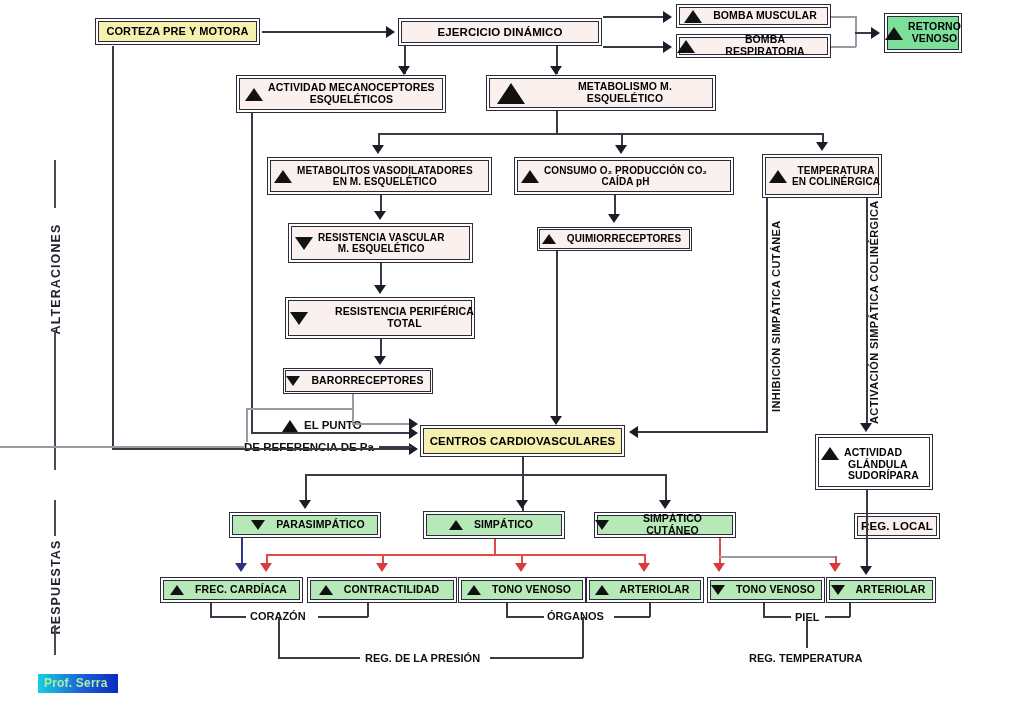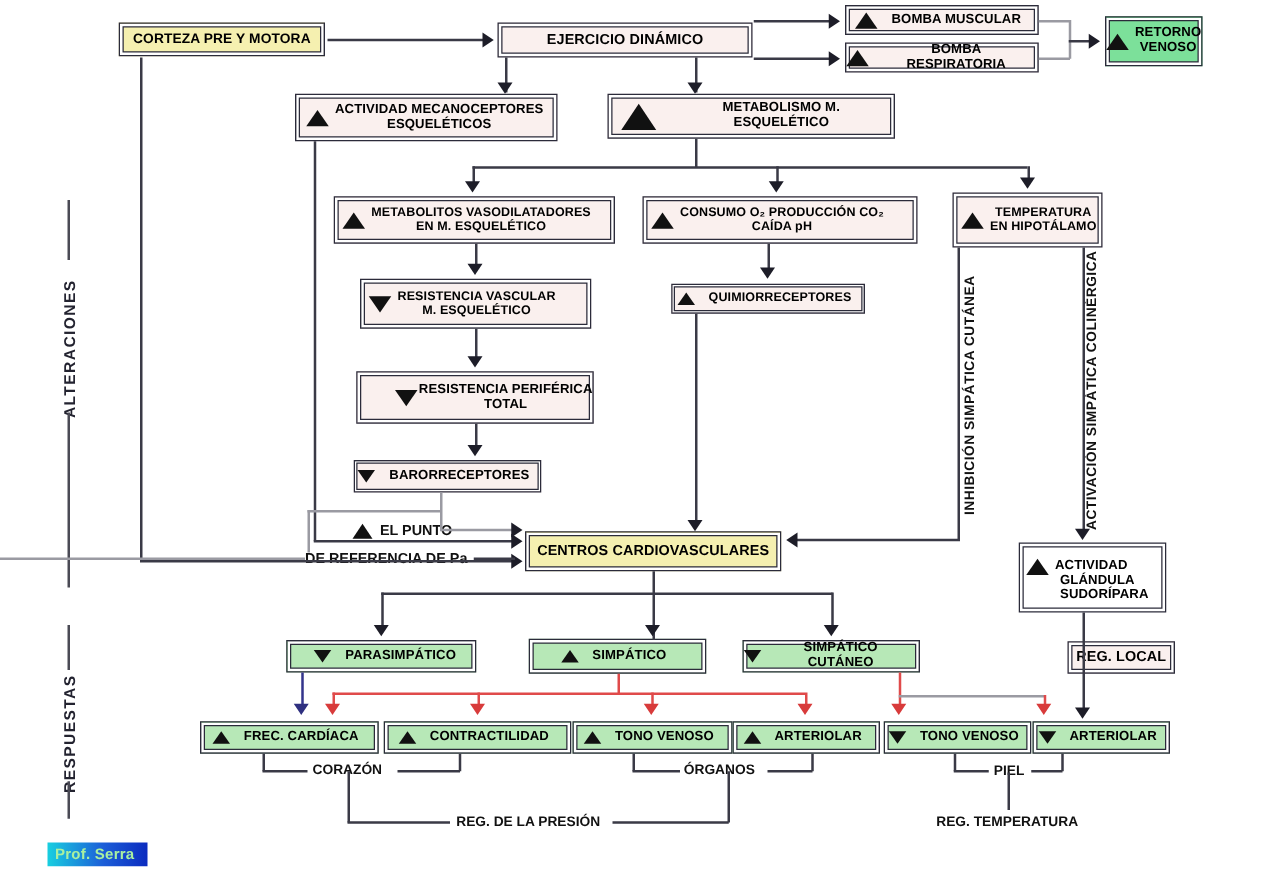--- a/index.html
+++ b/index.html
@@ -143,21 +143,21 @@
         <span>CAÍDA pH</span>
       </span>
     </span>
   </div>
 
   <div class="node" style="left:762px;top:154px;width:120px;height:44px;font-size:10px;">
     <span class="inner" style="justify-content:flex-start;padding-left:6px;">
       <span class="tri up"></span>
       <span class="stacked" style="width:auto;">
         <span>TEMPERATURA</span>
-        <span>EN HIPOTÁLAMO</span>
+        <span>EN COLINÉRGICA</span>
       </span>
     </span>
   </div>
 
   <div class="node" style="left:288px;top:223px;width:185px;height:40px;font-size:10px;">
     <span class="inner" style="justify-content:flex-start;padding-left:6px;">
       <span class="tri down"></span>
       <span class="stacked" style="width:auto;">
         <span>RESISTENCIA VASCULAR</span>
         <span>M. ESQUELÉTICO</span>
@@ -166,21 +166,21 @@
   </div>
 
   <div class="node thin" style="left:537px;top:227px;width:155px;height:24px;font-size:10px;">
     <span class="inner">
       <span class="tri sm-up"></span>
       <span class="txt">QUIMIORRECEPTORES</span>
     </span>
   </div>
 
   <div class="node" style="left:285px;top:297px;width:190px;height:42px;font-size:10.5px;">
-    <span class="inner" style="justify-content:flex-end;padding-left:4px;">
+    <span class="inner" style="justify-content:space-between;padding-left:4px;">
       <span class="tri down" style="margin-right:1px;"></span>
       <span class="stacked" style="width:auto;">
         <span>RESISTENCIA PERIFÉRICA</span>
         <span>TOTAL</span>
       </span>
     </span>
   </div>
 
   <div class="node yellow" style="left:420px;top:425px;width:205px;height:32px;font-size:11.5px;">
     <span class="txt">CENTROS CARDIOVASCULARES</span>

